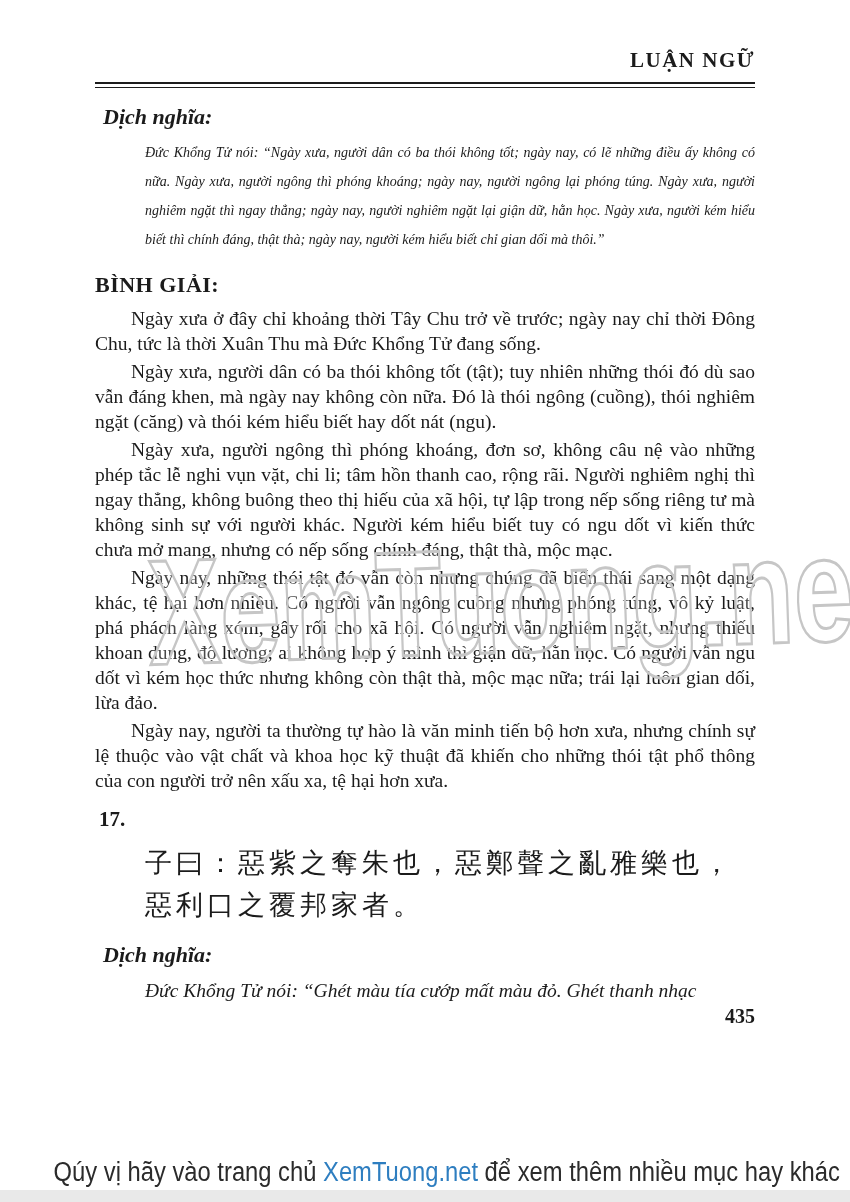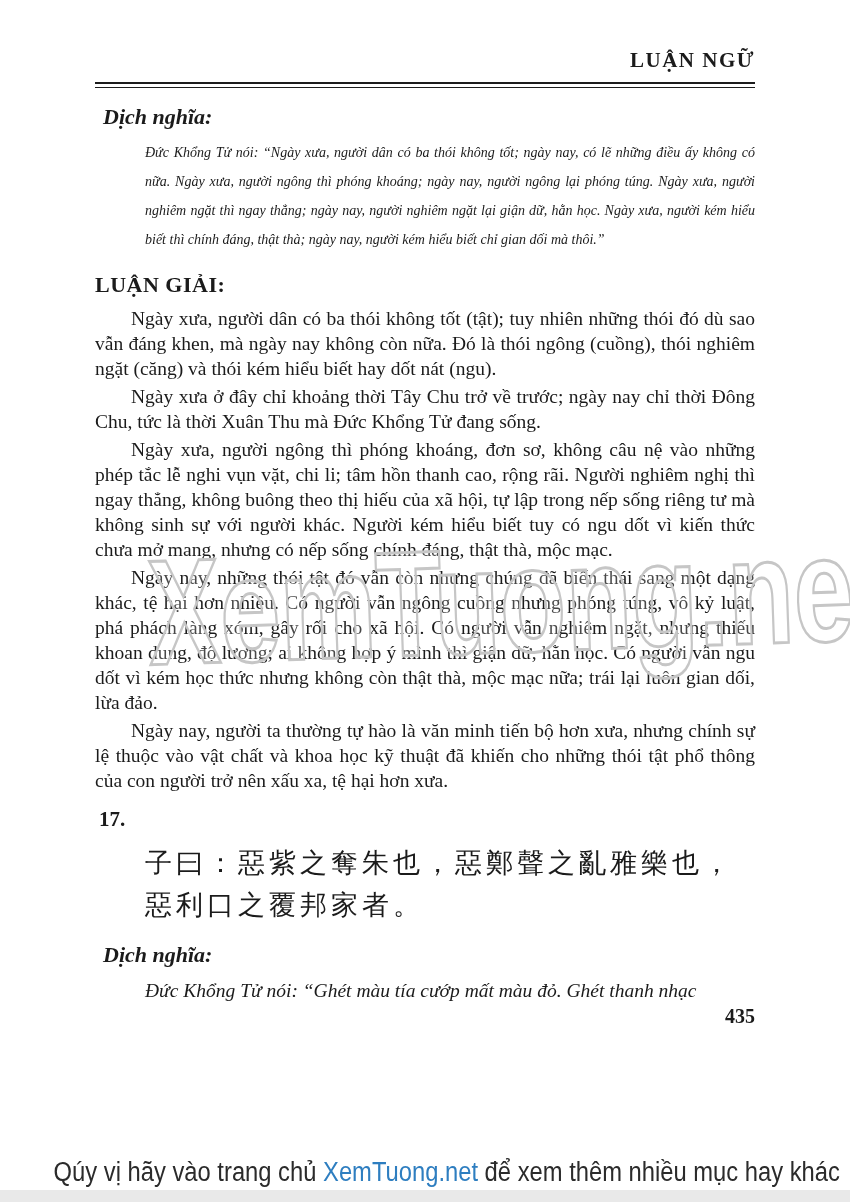--- a/index.html
+++ b/index.html
@@ -134,23 +134,23 @@
   <div class="page-header">
     <div class="running-title">LUẬN NGỮ</div>
     <div class="header-rule"></div>
   </div>
 
   <div class="content">
 
     <div class="h-dich-nghia">Dịch nghĩa:</div>
     <p class="quote">Đức Khổng Tử nói: “Ngày xưa, người dân có ba thói không tốt; ngày nay, có lẽ những điều ấy không có nữa. Ngày xưa, người ngông thì phóng khoáng; ngày nay, người ngông lại phóng túng. Ngày xưa, người nghiêm ngặt thì ngay thẳng; ngày nay, người nghiêm ngặt lại giận dữ, hằn học. Ngày xưa, người kém hiểu biết thì chính đáng, thật thà; ngày nay, người kém hiểu biết chỉ gian dối mà thôi.”</p>
 
-    <div class="h-binh-giai">LUẬN GIẢI:</div>
+    <div class="h-binh-giai">BÌNH GIẢI:</div>
+    <p class="body-para">Ngày xưa ở đây chỉ khoảng thời Tây Chu trở về trước; ngày nay chỉ thời Đông Chu, tức là thời Xuân Thu mà Đức Khổng Tử đang sống.</p>
     <p class="body-para">Ngày xưa, người dân có ba thói không tốt (tật); tuy nhiên những thói đó dù sao vẫn đáng khen, mà ngày nay không còn nữa. Đó là thói ngông (cuồng), thói nghiêm ngặt (căng) và thói kém hiểu biết hay dốt nát (ngu).</p>
-    <p class="body-para">Ngày xưa ở đây chỉ khoảng thời Tây Chu trở về trước; ngày nay chỉ thời Đông Chu, tức là thời Xuân Thu mà Đức Khổng Tử đang sống.</p>
     <p class="body-para">Ngày xưa, người ngông thì phóng khoáng, đơn sơ, không câu nệ vào những phép tắc lễ nghi vụn vặt, chi li; tâm hồn thanh cao, rộng rãi. Người nghiêm nghị thì ngay thẳng, không buông theo thị hiếu của xã hội, tự lập trong nếp sống riêng tư mà không sinh sự với người khác. Người kém hiểu biết tuy có ngu dốt vì kiến thức chưa mở mang, nhưng có nếp sống chính đáng, thật thà, mộc mạc.</p>
     <p class="body-para">Ngày nay, những thói tật đó vẫn còn nhưng chúng đã biến thái sang một dạng khác, tệ hại hơn nhiều. Có người vẫn ngông cuồng nhưng phóng túng, vô kỷ luật, phá phách làng xóm, gây rối cho xã hội. Có người vẫn nghiêm ngặt, nhưng thiếu khoan dung, độ lượng; ai không hợp ý mình thì giận dữ, hằn học. Có người vẫn ngu dốt vì kém học thức nhưng không còn thật thà, mộc mạc nữa; trái lại luôn gian dối, lừa đảo.</p>
     <p class="body-para">Ngày nay, người ta thường tự hào là văn minh tiến bộ hơn xưa, nhưng chính sự lệ thuộc vào vật chất và khoa học kỹ thuật đã khiến cho những thói tật phổ thông của con người trở nên xấu xa, tệ hại hơn xưa.</p>
 
     <div class="sec-num">17.</div>
     <p class="chinese">子曰：惡紫之奪朱也，惡鄭聲之亂雅樂也，惡利口之覆邦家者。</p>
 
     <div class="h-dich-nghia">Dịch nghĩa:</div>
     <p class="quote-partial">Đức Khổng Tử nói: “Ghét màu tía cướp mất màu đỏ. Ghét thanh nhạc</p>
 

